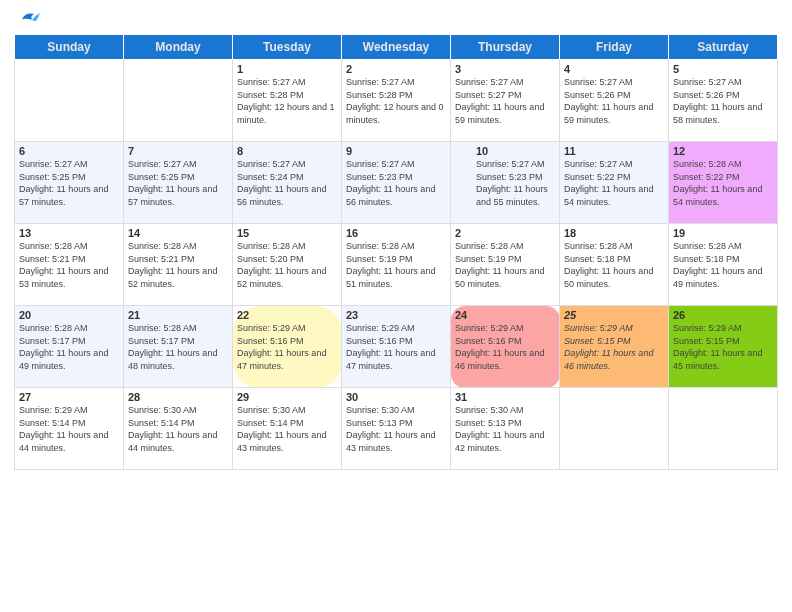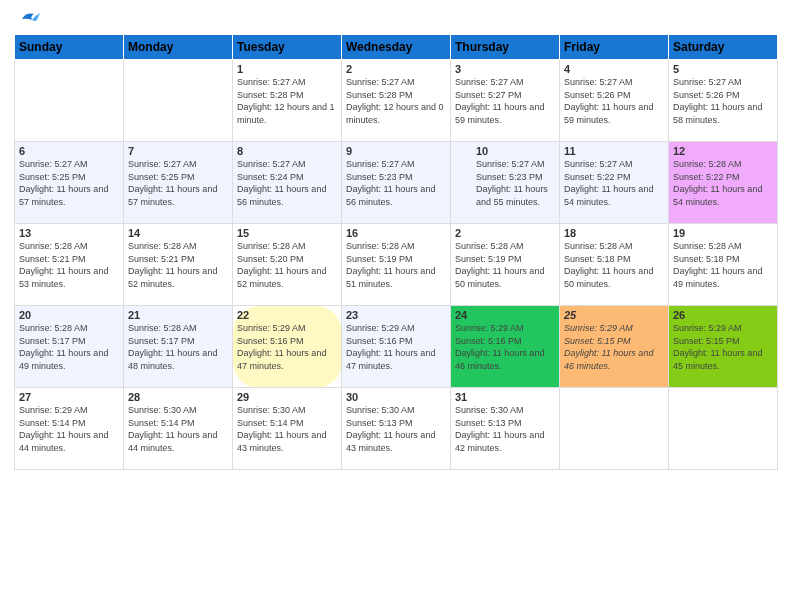--- a/index.html
+++ b/index.html
@@ -49,25 +49,25 @@
       color: #555;
       margin-top: 2px;
     }
     .calendar {
       width: 100%;
       border-collapse: collapse;
       table-layout: fixed;
     }
     .calendar th {
       background: #1976d2;
-      color: #000000;
+      color: #e5e5e5;
       font-size: 12px;
       font-weight: bold;
       padding: 5px 4px;
-      text-align: left;
+      text-align: center;
       border: 1px solid #fff;
     }
     .calendar td {
       border: 1px solid #ddd;
       vertical-align: top;
       padding: 3px 4px;
       font-size: 9.5px;
       color: #333;
       height: 82px;
       background: #fff;
@@ -219,21 +219,21 @@
             <div class="day-info">Sunrise: 5:28 AM<br>Sunset: 5:17 PM<br>Daylight: 11 hours and 48 minutes.</div>
           </td>
           <td style="background: #fef9c3; border-radius: 26px;">
             <span class="day-number">22</span>
             <div class="day-info">Sunrise: 5:29 AM<br>Sunset: 5:16 PM<br>Daylight: 11 hours and 47 minutes.</div>
           </td>
           <td style="background: rgb(240, 244, 255);">
             <span class="day-number">23</span>
             <div class="day-info">Sunrise: 5:29 AM<br>Sunset: 5:16 PM<br>Daylight: 11 hours and 47 minutes.</div>
           </td>
-          <td style="background: #22c55e;">
+          <td style="background: #fca5a5; border-radius: 14px;">
             <span class="day-number">24</span>
             <div class="day-info">Sunrise: 5:29 AM<br>Sunset: 5:16 PM<br>Daylight: 11 hours and 46 minutes.</div>
           </td>
           <td style="background: #fdba74; font-style: italic;">
             <span class="day-number">25</span>
             <div class="day-info">Sunrise: 5:29 AM<br>Sunset: 5:15 PM<br>Daylight: 11 hours and 46 minutes.</div>
           </td>
           <td style="background: #84cc16;">
             <span class="day-number">26</span>
             <div class="day-info">Sunrise: 5:29 AM<br>Sunset: 5:15 PM<br>Daylight: 11 hours and 45 minutes.</div>

